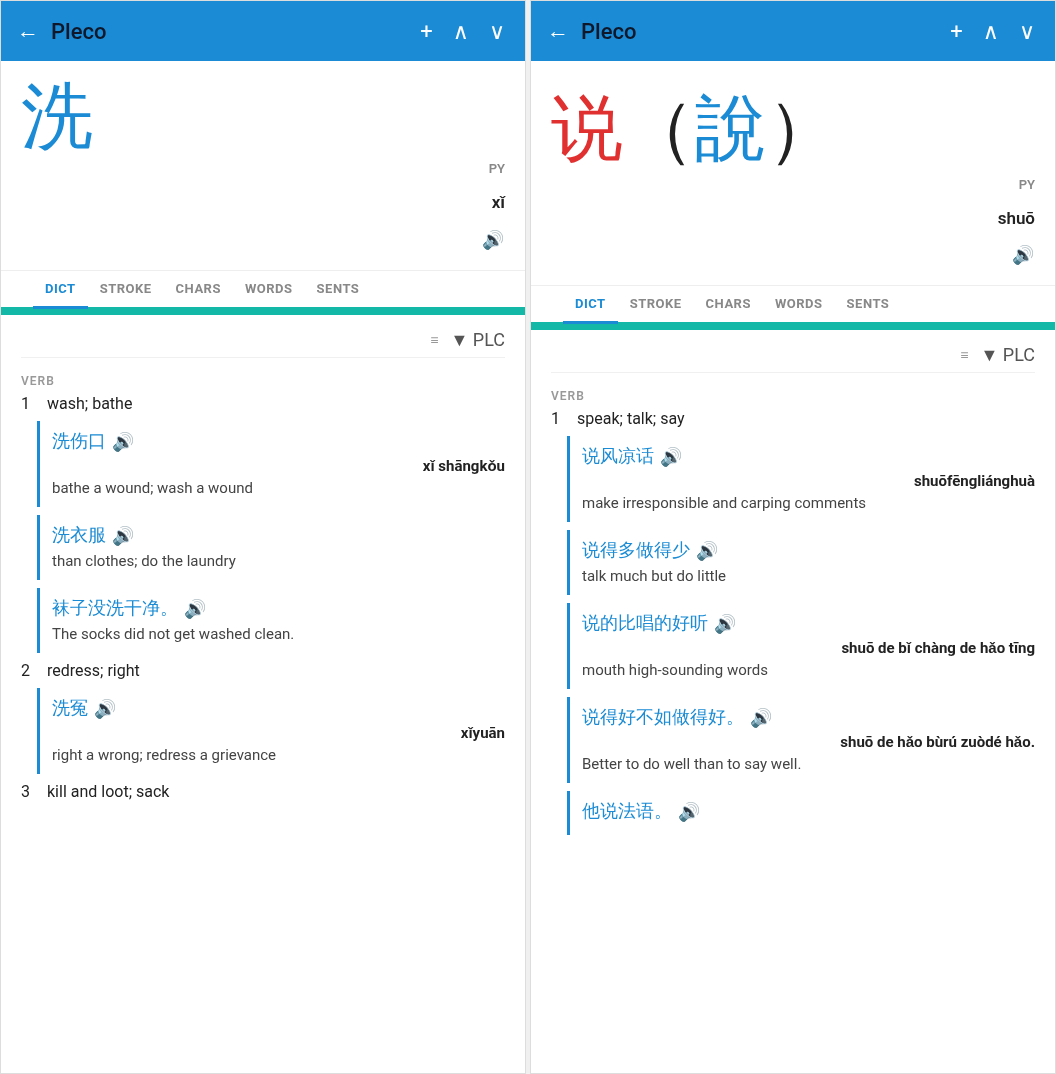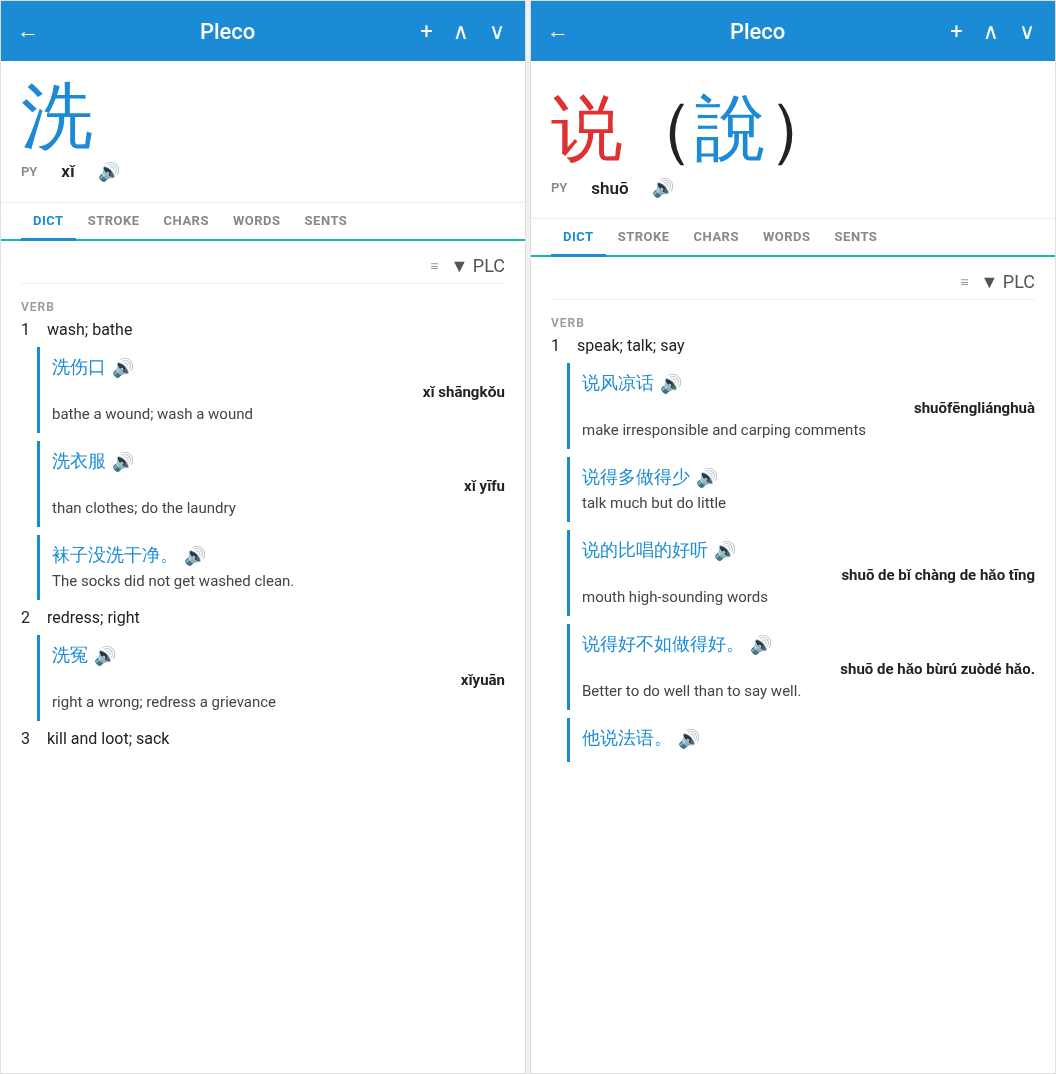--- a/index.html
+++ b/index.html
@@ -39,25 +39,24 @@
       padding: 12px 16px;
       gap: 12px;
       min-height: 60px;
     }
     .header-back {
       color: white;
       font-size: 22px;
       cursor: pointer;
     }
     .header-title {
-      color: #ffffff;
+      color: #0f172a;
       font-size: 22px;
       font-weight: 500;
       flex: 1;
-      text-align: center;
     }
     .header-btn {
       color: white;
       font-size: 22px;
       cursor: pointer;
       padding: 0 4px;
     }
 
     
     .char-section {
@@ -67,25 +66,26 @@
     .main-char {
       font-size: 72px;
       line-height: 1;
       margin-bottom: 8px;
     }
     .main-char.blue { color: #1a8bd4; }
     .main-char.red { color: #e03030; }
 
     .pinyin-row {
       display: flex;
-      align-items: center;
-      gap: 24px;
+      align-items: flex-end;
+      gap: 16px;
       margin-bottom: 12px;
       font-size: 16px;
       color: #333;
+      flex-direction: column;
     }
     .pinyin-label {
       font-size: 13px;
       color: #888;
       font-weight: 600;
       font-style: normal;
     }
     .pinyin-text {
       font-size: 17px;
       font-weight: 600;
@@ -93,22 +93,22 @@
     }
     .speaker-icon {
       color: #1a8bd4;
       font-size: 18px;
       cursor: pointer;
     }
 
     
     .tabs {
       display: flex;
-      border-bottom: 2px solid #14b8a6;
-      padding: 0 20px;
+      border-bottom: 8px solid #14b8a6;
+      padding: 0 32px;
     }
     .tab {
       padding: 10px 12px;
       font-size: 13px;
       font-weight: 700;
       color: #888;
       cursor: pointer;
       letter-spacing: 0.5px;
       position: relative;
     }
@@ -256,21 +256,20 @@
         </div>
         <div class="example-pinyin">xǐ shāngkǒu</div>
         <div class="example-translation">bathe a wound; wash a wound</div>
       </div>
 
       <div class="example">
         <div class="example-chinese">
           <span class="example-chinese-text">洗衣服</span>
           <span class="speaker-icon">🔊</span>
         </div>
-        <div class="example-pinyin">xǐ yīfu</div>
         <div class="example-translation">than clothes; do the laundry</div>
       </div>
 
       <div class="example">
         <div class="example-chinese">
           <span class="example-chinese-text">袜子没洗干净。</span>
           <span class="speaker-icon">🔊</span>
         </div>
         <div class="example-translation">The socks did not get washed clean.</div>
       </div>

